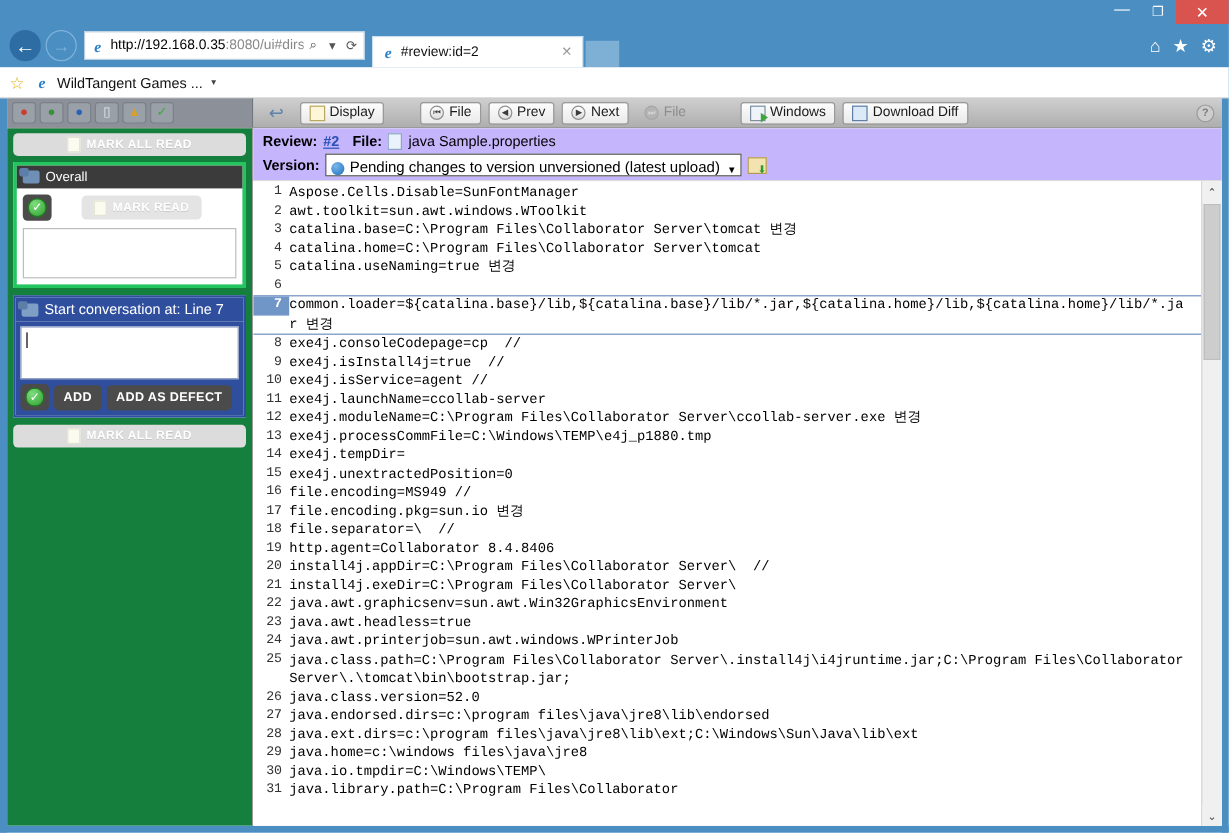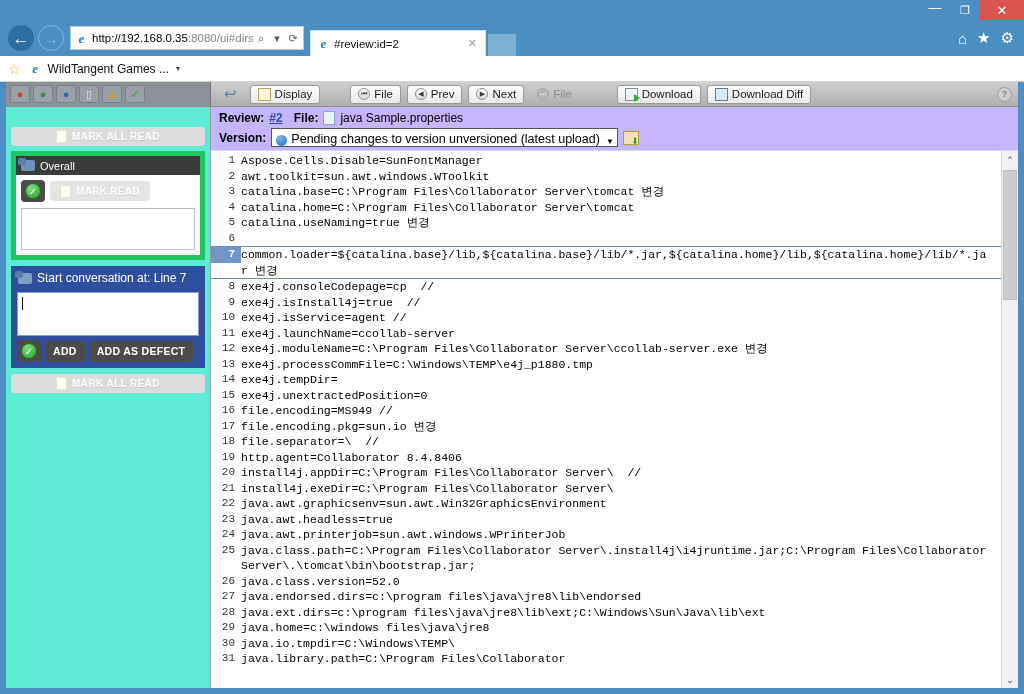--- a/index.html
+++ b/index.html
@@ -148,35 +148,35 @@
     width: 15px; height: 15px; border-radius: 50%;
     background: #cdcdcd; border: 1px solid #9a9a9a;
     font-size: 9px; font-weight: bold; color: #7d7d7d;
     display: flex; align-items: center; justify-content: center;
   }
 
   #maincols { flex: 1 1 auto; display: flex; min-height: 0; }
 
   
   #sidebar {
-    width: 205px; flex: 0 0 205px; background: #5eead4;
+    width: 205px; flex: 0 0 205px; background: #15803d;
     border-right: 1px solid #9b9b9b;
-    overflow: hidden; padding: 20px 5px 0 5px;
+    overflow: hidden; padding: 4px 5px 0 5px;
   }
   .markall {
     height: 19px; border-radius: 4px; background: #dcdcdc;
     display: flex; align-items: center; justify-content: center; gap: 5px;
     color: #ffffff; font-size: 10px; font-weight: bold; letter-spacing: .4px;
     margin-bottom: 5px; text-shadow: 0 1px 0 #c3c3c3;
   }
   .page-ico {
     width: 11px; height: 13px; background: #fbfbf0;
     border: 1px solid #e3e3d2; flex: 0 0 11px;
   }
-  .panel { background: #fff; border: 5px solid #22c55e; margin-bottom: 6px; }
+  .panel { background: #fff; border: 3px solid #22c55e; margin-bottom: 6px; }
   .panel-head {
     height: 19px; background: #3b3b3b; color: #fff;
     display: flex; align-items: center; gap: 5px; padding: 0 5px;
     font-size: 11px;
   }
   .bubble-ico {
     width: 14px; height: 11px; background: #7e9fc6;
     border-radius: 2px; position: relative; flex: 0 0 14px;
   }
   .bubble-ico::before {
@@ -196,20 +196,21 @@
     background: radial-gradient(circle at 35% 30%, #7ede7e, #2e9e2e);
     border: 1px solid #1f7a1f;
     color: #fff; font-size: 10px; font-style: normal;
     display: flex; align-items: center; justify-content: center;
   }
   .markread {
     height: 20px; border-radius: 4px; background: #e4e4e4; flex: 0 0 auto;
     display: flex; align-items: center; gap: 5px; padding: 0 10px;
     color: #fff; font-size: 10px; font-weight: bold; letter-spacing: .3px;
     text-shadow: 0 1px 0 #cacaca;
+    margin-left: 20px;
   }
   .commentbox {
     width: 100%; height: 42px; border: 1px solid #bdbdbd; background: #fff;
   }
   .panel.active { border: 2px solid #2c4f9e; }
   .panel.active .panel-head {
     background: #2f4f9e; color: #fff; height: 20px; font-size: 12px; font-weight: normal;
   }
   .panel.active .panel-body { background: #2f4f9e; padding: 4px; }
   .cbox-active {
@@ -379,21 +380,21 @@
           <span class="rnd">▶</span>
           <span>Next</span>
         </div>
         <div class="tbtn disabled">
           <span class="rnd">⏭</span>
           <span>File</span>
         </div>
         <div style="width:26px;"></div>
         <div class="tbtn">
           <span class="sq green"></span>
-          <span>Download</span>
+          <span>Windows</span>
         </div>
         <div class="tbtn">
           <span class="sq blue"></span>
           <span>Download Diff</span>
         </div>
         <div class="gapfill"></div>
         <div class="helpbtn">?</div>
       </div>
     </div>
 

